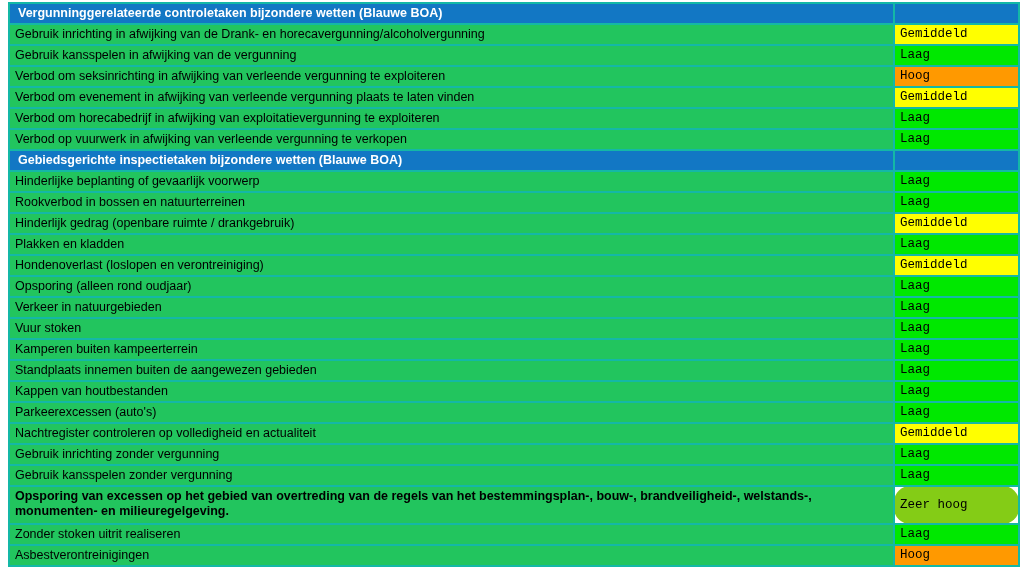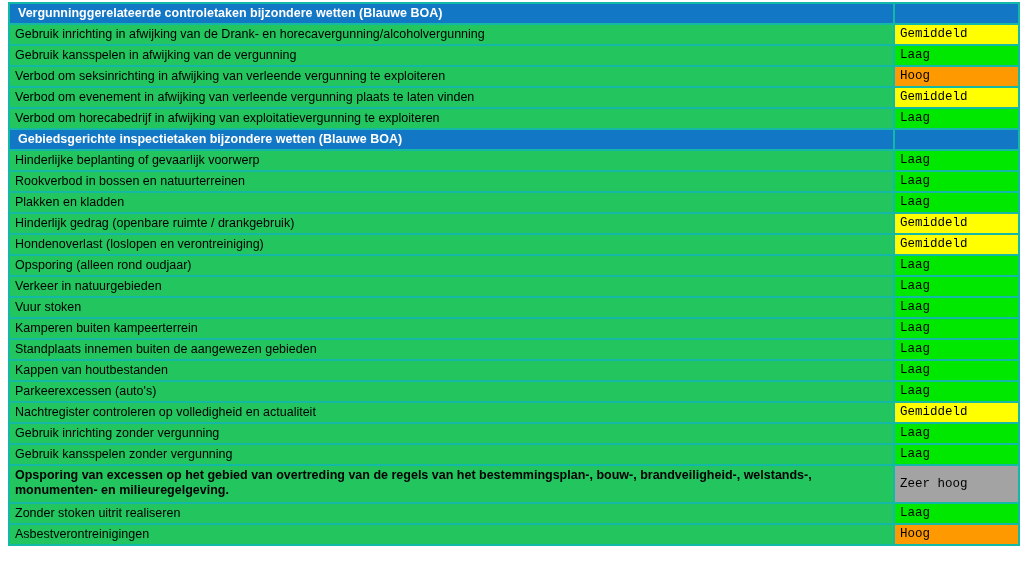--- a/index.html
+++ b/index.html
@@ -60,21 +60,21 @@
     padding-bottom: 4px;
     font-weight: bold;
   }
   td.risk-cell {
     height: 17px;
     font-family: Liberation Mono, monospace;
   }
   td.risk-laag      { background: #00e800; }
   td.risk-gemiddeld { background: #ffff00; }
   td.risk-hoog      { background: #ff9900; }
-  td.risk-zeerhoog  { background: #a3a3a3; }
+  td.risk-zeerhoog  { background: #84cc16; border-radius: 16px; }
 </style>
 </head>
 <body>
 
 <div id="sheet">
   <table class="risk-table">
     <colgroup>
       <col class="c-task">
       <col class="c-risk">
     </colgroup>
@@ -96,39 +96,43 @@
           <td class="risk-cell risk-hoog">Hoog</td>
         </tr>
         <tr class="task-row">
           <td class="task-cell">Verbod om evenement in afwijking van verleende vergunning plaats te laten vinden</td>
           <td class="risk-cell risk-gemiddeld">Gemiddeld</td>
         </tr>
         <tr class="task-row">
           <td class="task-cell">Verbod om horecabedrijf in afwijking van exploitatievergunning te exploiteren</td>
           <td class="risk-cell risk-laag">Laag</td>
         </tr>
+        <tr class="task-row">
+          <td class="task-cell">Verbod op vuurwerk in afwijking van verleende vergunning te verkopen</td>
+          <td class="risk-cell risk-laag">Laag</td>
+        </tr>
         <tr class="section-row">
           <td>Gebiedsgerichte inspectietaken bijzondere wetten (Blauwe BOA)</td>
           <td class="blank-cell"></td>
         </tr>
         <tr class="task-row">
           <td class="task-cell">Hinderlijke beplanting of gevaarlijk voorwerp</td>
           <td class="risk-cell risk-laag">Laag</td>
         </tr>
         <tr class="task-row">
           <td class="task-cell">Rookverbod in bossen en natuurterreinen</td>
           <td class="risk-cell risk-laag">Laag</td>
         </tr>
         <tr class="task-row">
+          <td class="task-cell">Hinderlijk gedrag (openbare ruimte / drankgebruik)</td>
+          <td class="risk-cell risk-gemiddeld">Gemiddeld</td>
+        </tr>
+        <tr class="task-row">
           <td class="task-cell">Plakken en kladden</td>
           <td class="risk-cell risk-laag">Laag</td>
-        </tr>
-        <tr class="task-row">
-          <td class="task-cell">Hinderlijk gedrag (openbare ruimte / drankgebruik)</td>
-          <td class="risk-cell risk-gemiddeld">Gemiddeld</td>
         </tr>
         <tr class="task-row">
           <td class="task-cell">Hondenoverlast (loslopen en verontreiniging)</td>
           <td class="risk-cell risk-gemiddeld">Gemiddeld</td>
         </tr>
         <tr class="task-row">
           <td class="task-cell">Opsporing (alleen rond oudjaar)</td>
           <td class="risk-cell risk-laag">Laag</td>
         </tr>
         <tr class="task-row">

